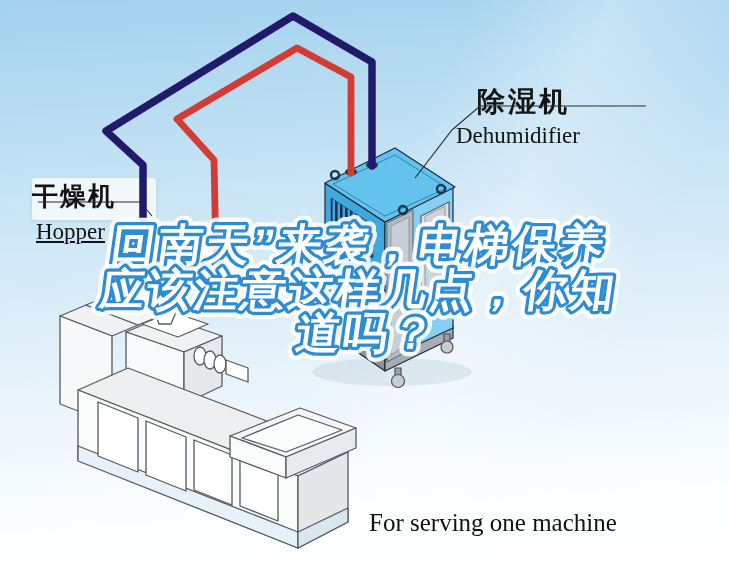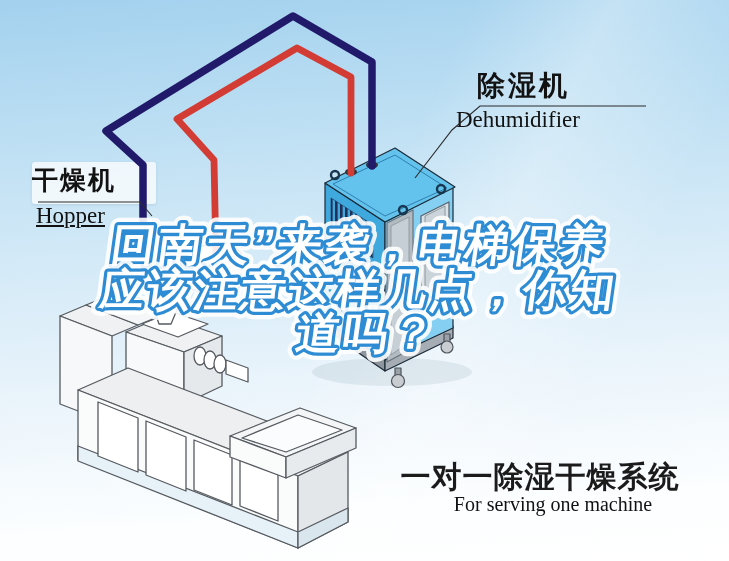--- a/index.html
+++ b/index.html
@@ -2,46 +2,45 @@
 <html><head>
 <meta charset="utf-8">
 <style>
   html,body{margin:0;padding:0;}
   body{width:729px;height:561px;overflow:hidden;position:relative;
        font-family:"Liberation Sans","DejaVu Sans",sans-serif;}
   #stage{position:absolute;inset:0;width:729px;height:561px;
          background:linear-gradient(176deg,#a3d1ee 0%,#b7dcf2 18%,#d2e9f7 42%,#eaf4fb 66%,#fcfeff 88%,#ffffff 100%);}
   #sheen{position:absolute;inset:0;
          background:linear-gradient(115deg,rgba(255,255,255,0) 48%,rgba(255,255,255,.30) 62%,rgba(255,255,255,0) 78%);}
-  .abs{position:absolute;}
+  .abs{position:absolute;margin-top:16px;}
   .serif{font-family:"Liberation Serif","DejaVu Serif",serif;color:#121212;}
   #dehum-zh{left:477px;top:71px;font-weight:bold;font-size:28px;letter-spacing:3px;line-height:1.1;}
   #dehum-en{left:456px;top:107px;font-size:23px;line-height:1.1;}
   #hopper-bg{left:32px;top:162px;width:124px;height:42px;background:rgba(250,252,254,.8);
              border-radius:3px;box-shadow:0 1px 3px rgba(120,150,170,.25);}
   #hopper-zh{left:32px;top:167px;font-weight:bold;font-size:26px;letter-spacing:2px;line-height:1.1;}
   #hopper-en{left:36px;top:203px;font-size:23px;line-height:1.1;text-decoration:underline;}
   #tagline-zh{left:383px;top:457px;width:314px;text-align:center;font-weight:bold;
               font-size:30px;color:#1b1b1b;letter-spacing:1px;}
-  #tagline-en{left:396px;top:493px;width:314px;text-align:center;font-size:20px;}
+  #tagline-en{left:369px;top:493px;width:314px;text-align:left;font-size:25px;}
   #art{position:absolute;inset:0;z-index:5;pointer-events:none;}
   .lbl{z-index:2;}
 </style>
 </head>
 <body>
 
 <div id="stage">
   <div id="sheen"></div>
 
   <div class="abs lbl" id="hopper-bg"></div>
   <div class="abs serif lbl" id="dehum-zh">除湿机</div>
   <div class="abs serif lbl" id="dehum-en">Dehumidifier</div>
   <div class="abs serif lbl" id="hopper-zh">干燥机</div>
   <div class="abs serif lbl" id="hopper-en">Hopper</div>
-  <div class="abs lbl" id="tagline-zh">一对一除湿干燥系统</div>
   <div class="abs serif lbl" id="tagline-en">For serving one machine</div>
 
   <svg id="art" viewBox="0 0 729 561">
     <defs>
       <pattern id="ventp" patternUnits="userSpaceOnUse" width="5" height="6">
         <rect width="5" height="6" fill="#3FA9DD"></rect>
         <rect width="2.6" height="6" fill="#1f2f55"></rect>
       </pattern>
     </defs>
 

